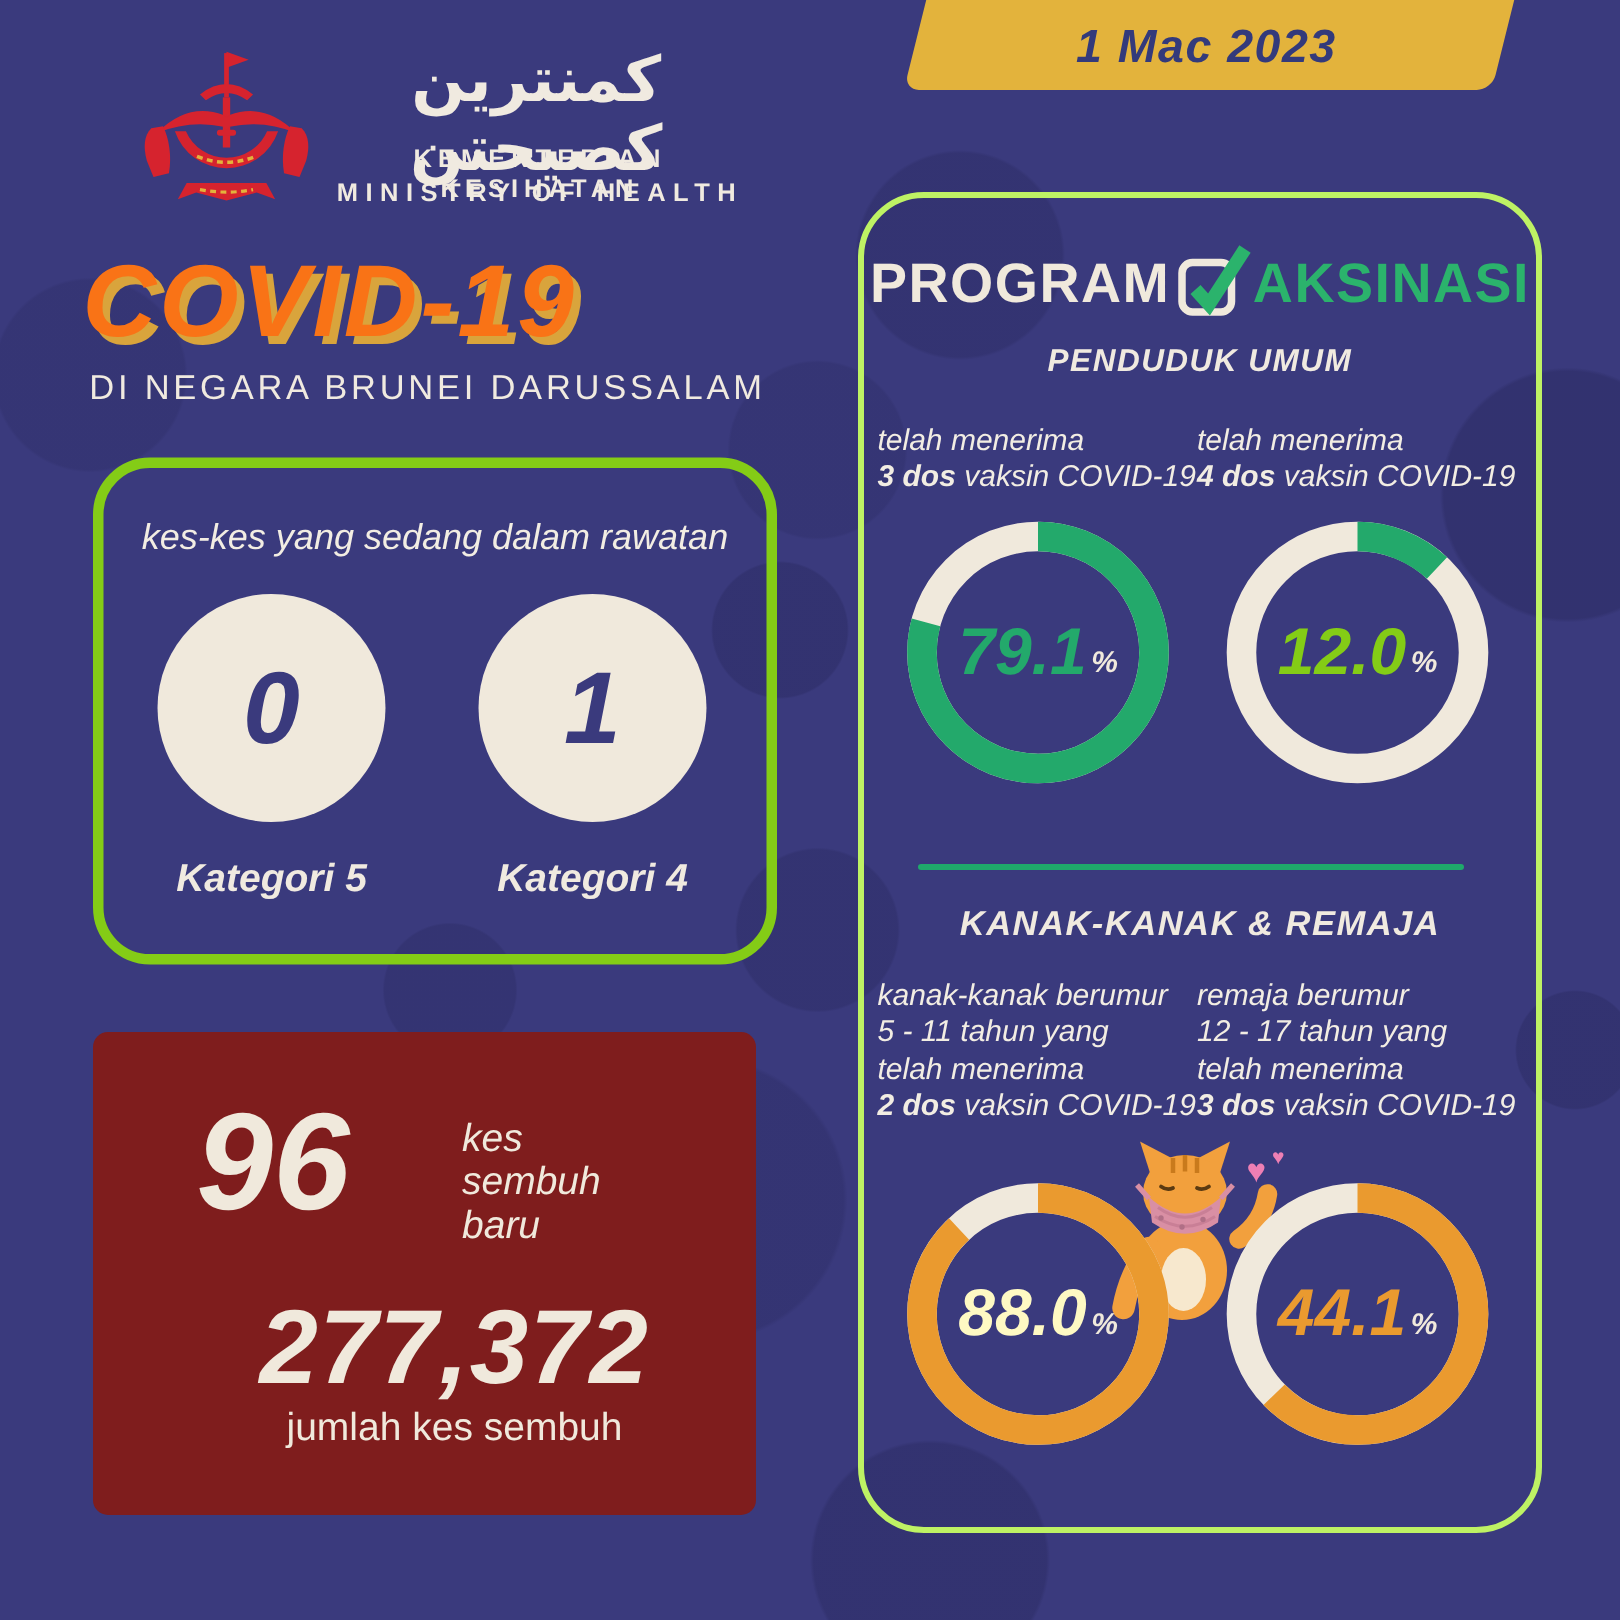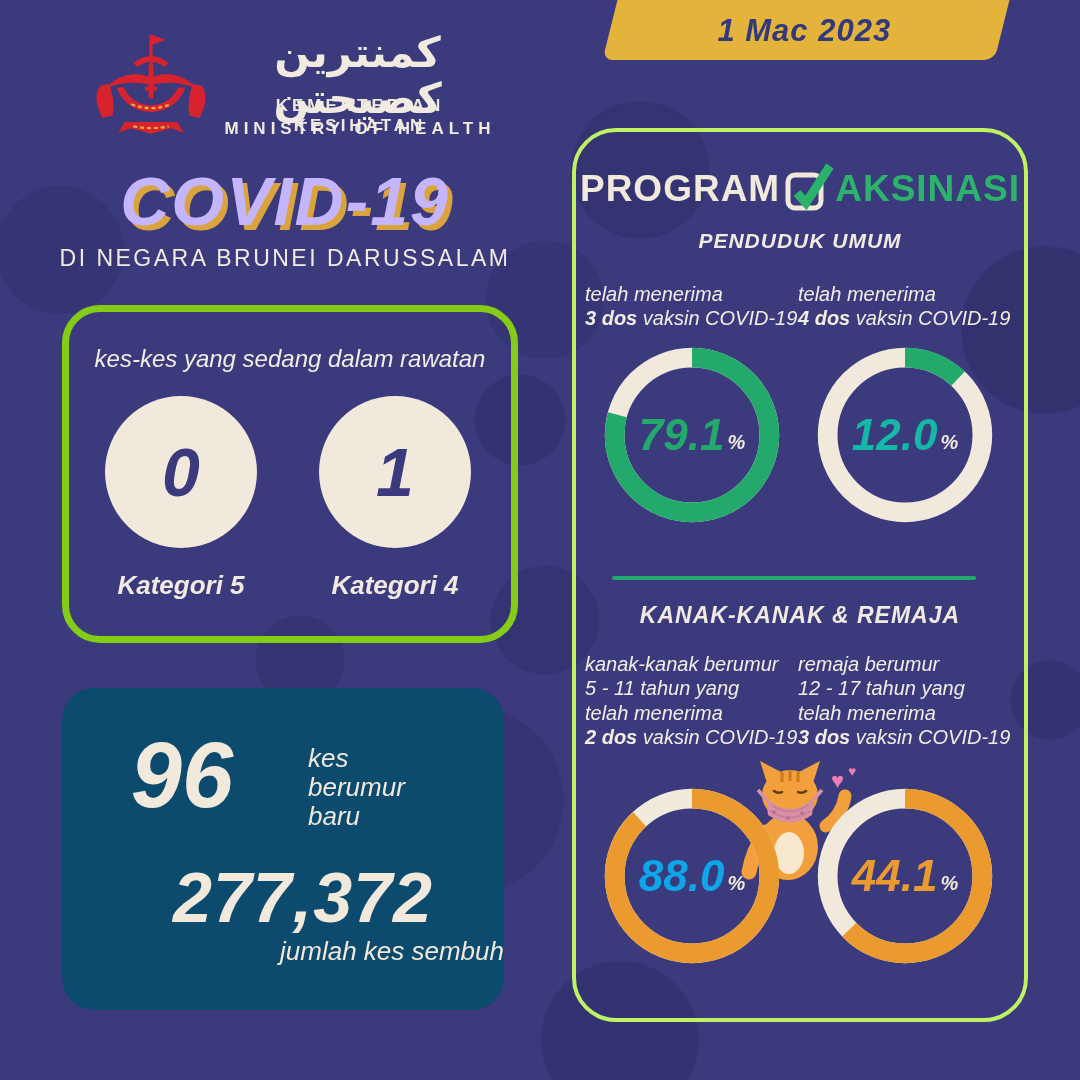--- a/index.html
+++ b/index.html
@@ -33,43 +33,43 @@
   .ministry2{left:210px;top:119px;width:300px;text-align:center;font-size:17px;letter-spacing:5px;font-weight:bold;}
   .date-badge{
     left:612px;top:-16px;width:392px;height:76px;background:#E3B33C;border-radius:10px;
     transform:skewX(-14deg);display:flex;align-items:flex-end;justify-content:center;
   }
   .date-badge span{
     transform:skewX(14deg);font-style:italic;font-weight:bold;font-size:31px;color:#333A7B;
     padding-bottom:11px;letter-spacing:1px;
   }
   
-  .covid-title{left:55px;top:162px;width:460px;text-align:center;
-    font-size:68px;font-weight:bold;font-style:italic;letter-spacing:2px;color:#c4b5fd;
+  .covid-title{left:55px;top:162px;width:460px;text-align:left;
+    font-size:68px;font-weight:bold;font-style:italic;letter-spacing:2px;color:#f97316;
     text-shadow:5px 5px 0 #D9A43C;}
   .covid-sub{left:55px;top:245px;width:460px;text-align:center;font-size:23px;letter-spacing:2.5px;color:#F0EAE0;}
   
   .treat-card{left:62px;top:305px;width:442px;height:324px;border:7px solid #84cc16;border-radius:38px;}
   .treat-head{left:0;top:33px;width:100%;text-align:center;font-style:italic;font-size:24px;color:#F2EDE3;}
   .cat-circle{width:152px;height:152px;border-radius:50%;background:#F0E9DC;
     display:flex;align-items:center;justify-content:center;}
   .cat-circle .num{font-size:68px;font-weight:bold;font-style:italic;color:#3A3A7D;}
   .cat-c1{left:36px;top:84px;}
   .cat-c2{left:250px;top:84px;}
   .cat-label{top:258px;width:152px;text-align:center;font-weight:bold;font-style:italic;font-size:26px;}
   .cat-l1{left:36px;} .cat-l2{left:250px;}
   
-  .recov-card{left:62px;top:688px;width:442px;height:322px;background:#0c4a6e;border-radius:32px;}
+  .recov-card{left:62px;top:688px;width:442px;height:322px;background:#7f1d1d;border-radius:10px;}
   .recov-new-num{left:30px;top:35px;width:180px;text-align:center;
     font-size:92px;font-weight:bold;font-style:italic;color:#F0E9DC;}
   .recov-new-label{left:246px;top:56px;font-style:italic;font-size:26px;line-height:1.12;
     white-space:pre-line;color:#F0E9DC;}
   .recov-total-num{left:40px;top:170px;width:402px;text-align:center;
     font-size:70px;font-weight:bold;font-style:italic;color:#F0E9DC;letter-spacing:1px;}
-  .recov-total-label{left:40px;top:248px;width:402px;text-align:right;font-style:italic;font-size:26px;color:#F0E9DC;}
+  .recov-total-label{left:40px;top:248px;width:402px;text-align:center;font-size:26px;color:#F0E9DC;}
   
   .vax-card{left:572px;top:128px;width:448px;height:886px;border:4px solid #bef264;border-radius:44px;}
   .vax-title{left:0;top:36px;width:100%;display:flex;align-items:center;justify-content:center;}
   .vax-title .t1{font-size:37px;font-weight:bold;letter-spacing:1px;color:#F0E9DC;}
   .vax-title .t2{font-size:37px;font-weight:bold;letter-spacing:1px;color:#2BB36C;}
   .vax-title svg{margin:-12px 1px -6px 4px;}
   .vax-sub1{left:0;top:97px;width:100%;text-align:center;font-weight:bold;font-style:italic;font-size:21px;letter-spacing:1px;}
   .dose-intro{position:absolute;width:214px;font-size:20px;font-style:italic;line-height:1.22;color:#F2EDE3;}
   .dose-intro b{font-style:italic;}
   .di-1{left:9px;top:150px;}  .di-2{left:222px;top:150px;}
@@ -128,21 +128,21 @@
     <div class="abs cat-circle cat-c2">
       <span class="num">1</span>
     </div>
     <div class="abs cat-label cat-l1">Kategori 5</div>
     <div class="abs cat-label cat-l2">Kategori 4</div>
   </div>
 
   <div class="abs recov-card">
     <div class="abs recov-new-num">96</div>
     <div class="abs recov-new-label">kes
-berumur
+sembuh
 baru</div>
     <div class="abs recov-total-num">277,372</div>
     <div class="abs recov-total-label">jumlah kes sembuh</div>
   </div>
 
   <div class="abs vax-card">
     <div class="abs vax-title">
       <span class="t1">PROGRAM</span>
       <svg width="50" height="54" viewBox="0 0 50 54">
         <rect x="4" y="16" width="33" height="33" rx="7" fill="none" stroke="#F0E9DC" stroke-width="5"></rect>
@@ -170,21 +170,21 @@
           <span class="donut-value" style="color: rgb(35, 169, 107);">79.1</span>
           <span class="donut-unit">%</span>
         </div>
     </div>
     <div class="donut dn-2">
       <svg viewBox="0 0 120 120">
         <circle class="track" cx="60" cy="60" r="51" fill="none" stroke-width="13" stroke="#F0E9DC"></circle>
         <circle class="arc" cx="60" cy="60" r="51" fill="none" stroke-width="13" transform="rotate(-90 60 60)" stroke="#23A96B" stroke-dasharray="38.45 320.44"></circle>
       </svg>
       <div class="donut-label">
-          <span class="donut-value" style="color: #14b8a6;">12.0</span>
+          <span class="donut-value" style="color: #84cc16;">12.0</span>
           <span class="donut-unit">%</span>
         </div>
     </div>
 
     <div class="abs vax-divider"></div>
     <div class="abs vax-sub2">KANAK-KANAK &amp; REMAJA</div>
 
     <div class="abs dose-intro di-3">
       <div>kanak-kanak berumur</div>
       <div>5 - 11 tahun yang</div>
@@ -217,21 +217,21 @@
       <text x="95" y="36" font-size="22" fill="#EE7FB4">♥</text>
       <text x="112" y="24" font-size="14" fill="#EE7FB4">♥</text>
     </svg>
 
     <div class="donut dn-3">
       <svg viewBox="0 0 120 120">
         <circle class="track" cx="60" cy="60" r="51" fill="none" stroke-width="13" stroke="#F0E9DC"></circle>
         <circle class="arc" cx="60" cy="60" r="51" fill="none" stroke-width="13" transform="rotate(-90 60 60)" stroke="#EA9A2F" stroke-dasharray="281.99 320.44"></circle>
       </svg>
       <div class="donut-label">
-          <span class="donut-value" style="color: #0ea5e9;">88.0</span>
+          <span class="donut-value" style="color: #fef9c3;">88.0</span>
           <span class="donut-unit">%</span>
         </div>
     </div>
     <div class="donut dn-4">
       <svg viewBox="0 0 120 120">
         <circle class="track" cx="60" cy="60" r="51" fill="none" stroke-width="13" stroke="#F0E9DC"></circle>
         <circle class="arc" cx="60" cy="60" r="51" fill="none" stroke-width="13" transform="rotate(-90 60 60)" stroke="#EA9A2F" stroke-dasharray="200.92 320.44"></circle>
       </svg>
       <div class="donut-label">
           <span class="donut-value" style="color: rgb(234, 154, 47);">44.1</span>

